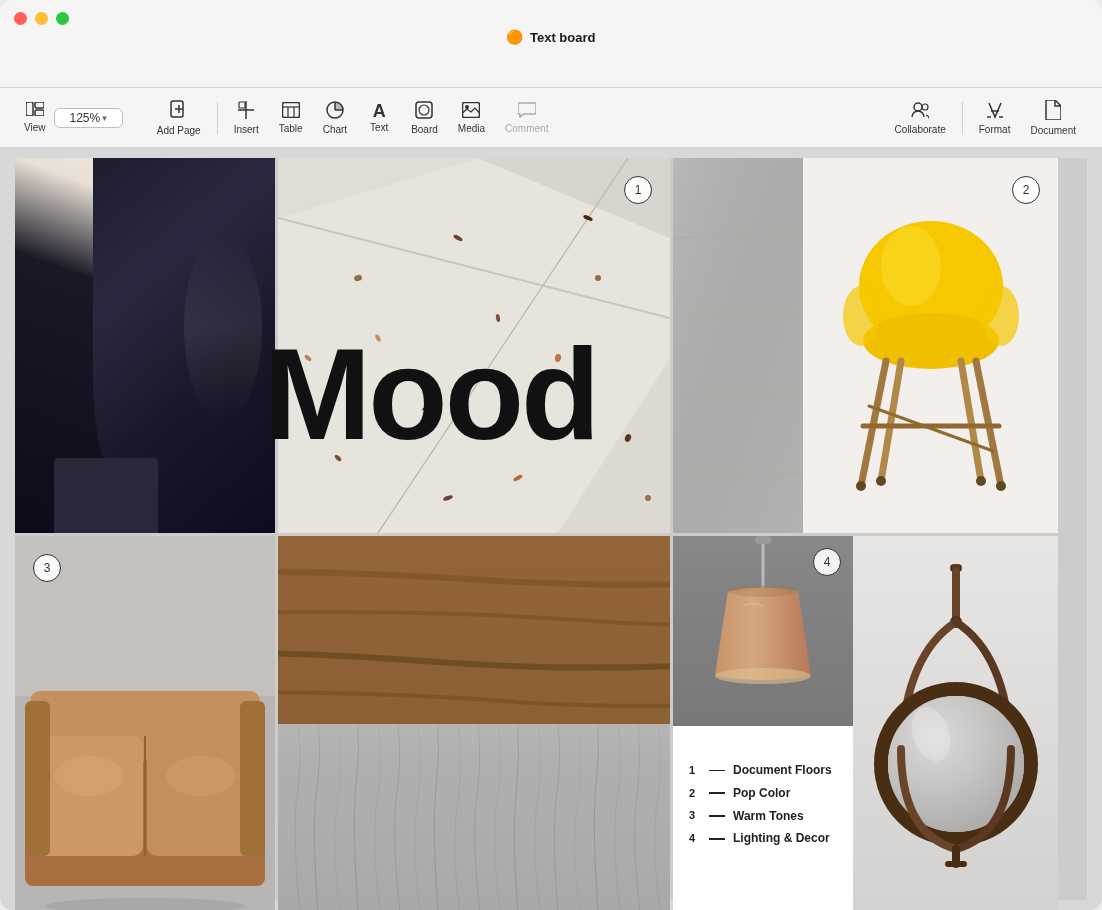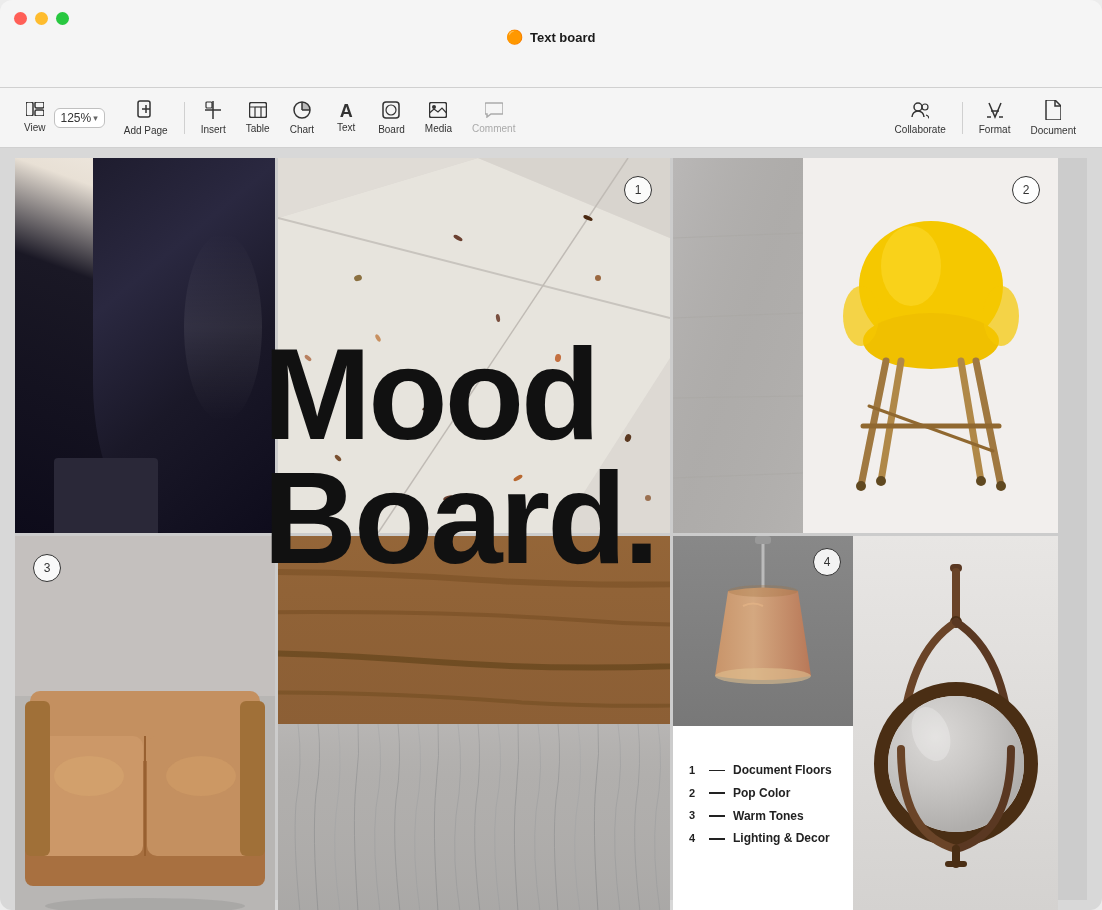--- a/index.html
+++ b/index.html
@@ -94,24 +94,24 @@
       margin: 0 6px;
     }
     .toolbar-spacer { flex: 1; }
 
     .zoom-group {
       display: flex;
       align-items: center;
       gap: 2px;
       border: 1px solid #c0c0c0;
       border-radius: 6px;
-      padding: 2px 6px;
+      padding: 2px 15px;
       background: white;
       cursor: pointer;
-      margin-right: 9px;
+      margin-right: 24px;
     }
     .zoom-group .zoom-label {
       font-size: 12px;
       color: #333;
     }
     .zoom-group .chevron {
       font-size: 9px;
       color: #666;
     }
 
@@ -798,16 +798,15 @@
           <path d="M90,285 L90,300" stroke="#4a2e14" stroke-width="8" stroke-linecap="round"></path>
           <path d="M82,300 L98,300" stroke="#4a2e14" stroke-width="6" stroke-linecap="round"></path>
         </svg>
       </div>
     </div>
 
   </div>
 
   <div class="moodboard-text">
     <h1>Mood</h1>
-    <h1>Board.</h1>
   </div>
 
 </div>
 
 </body></html>

